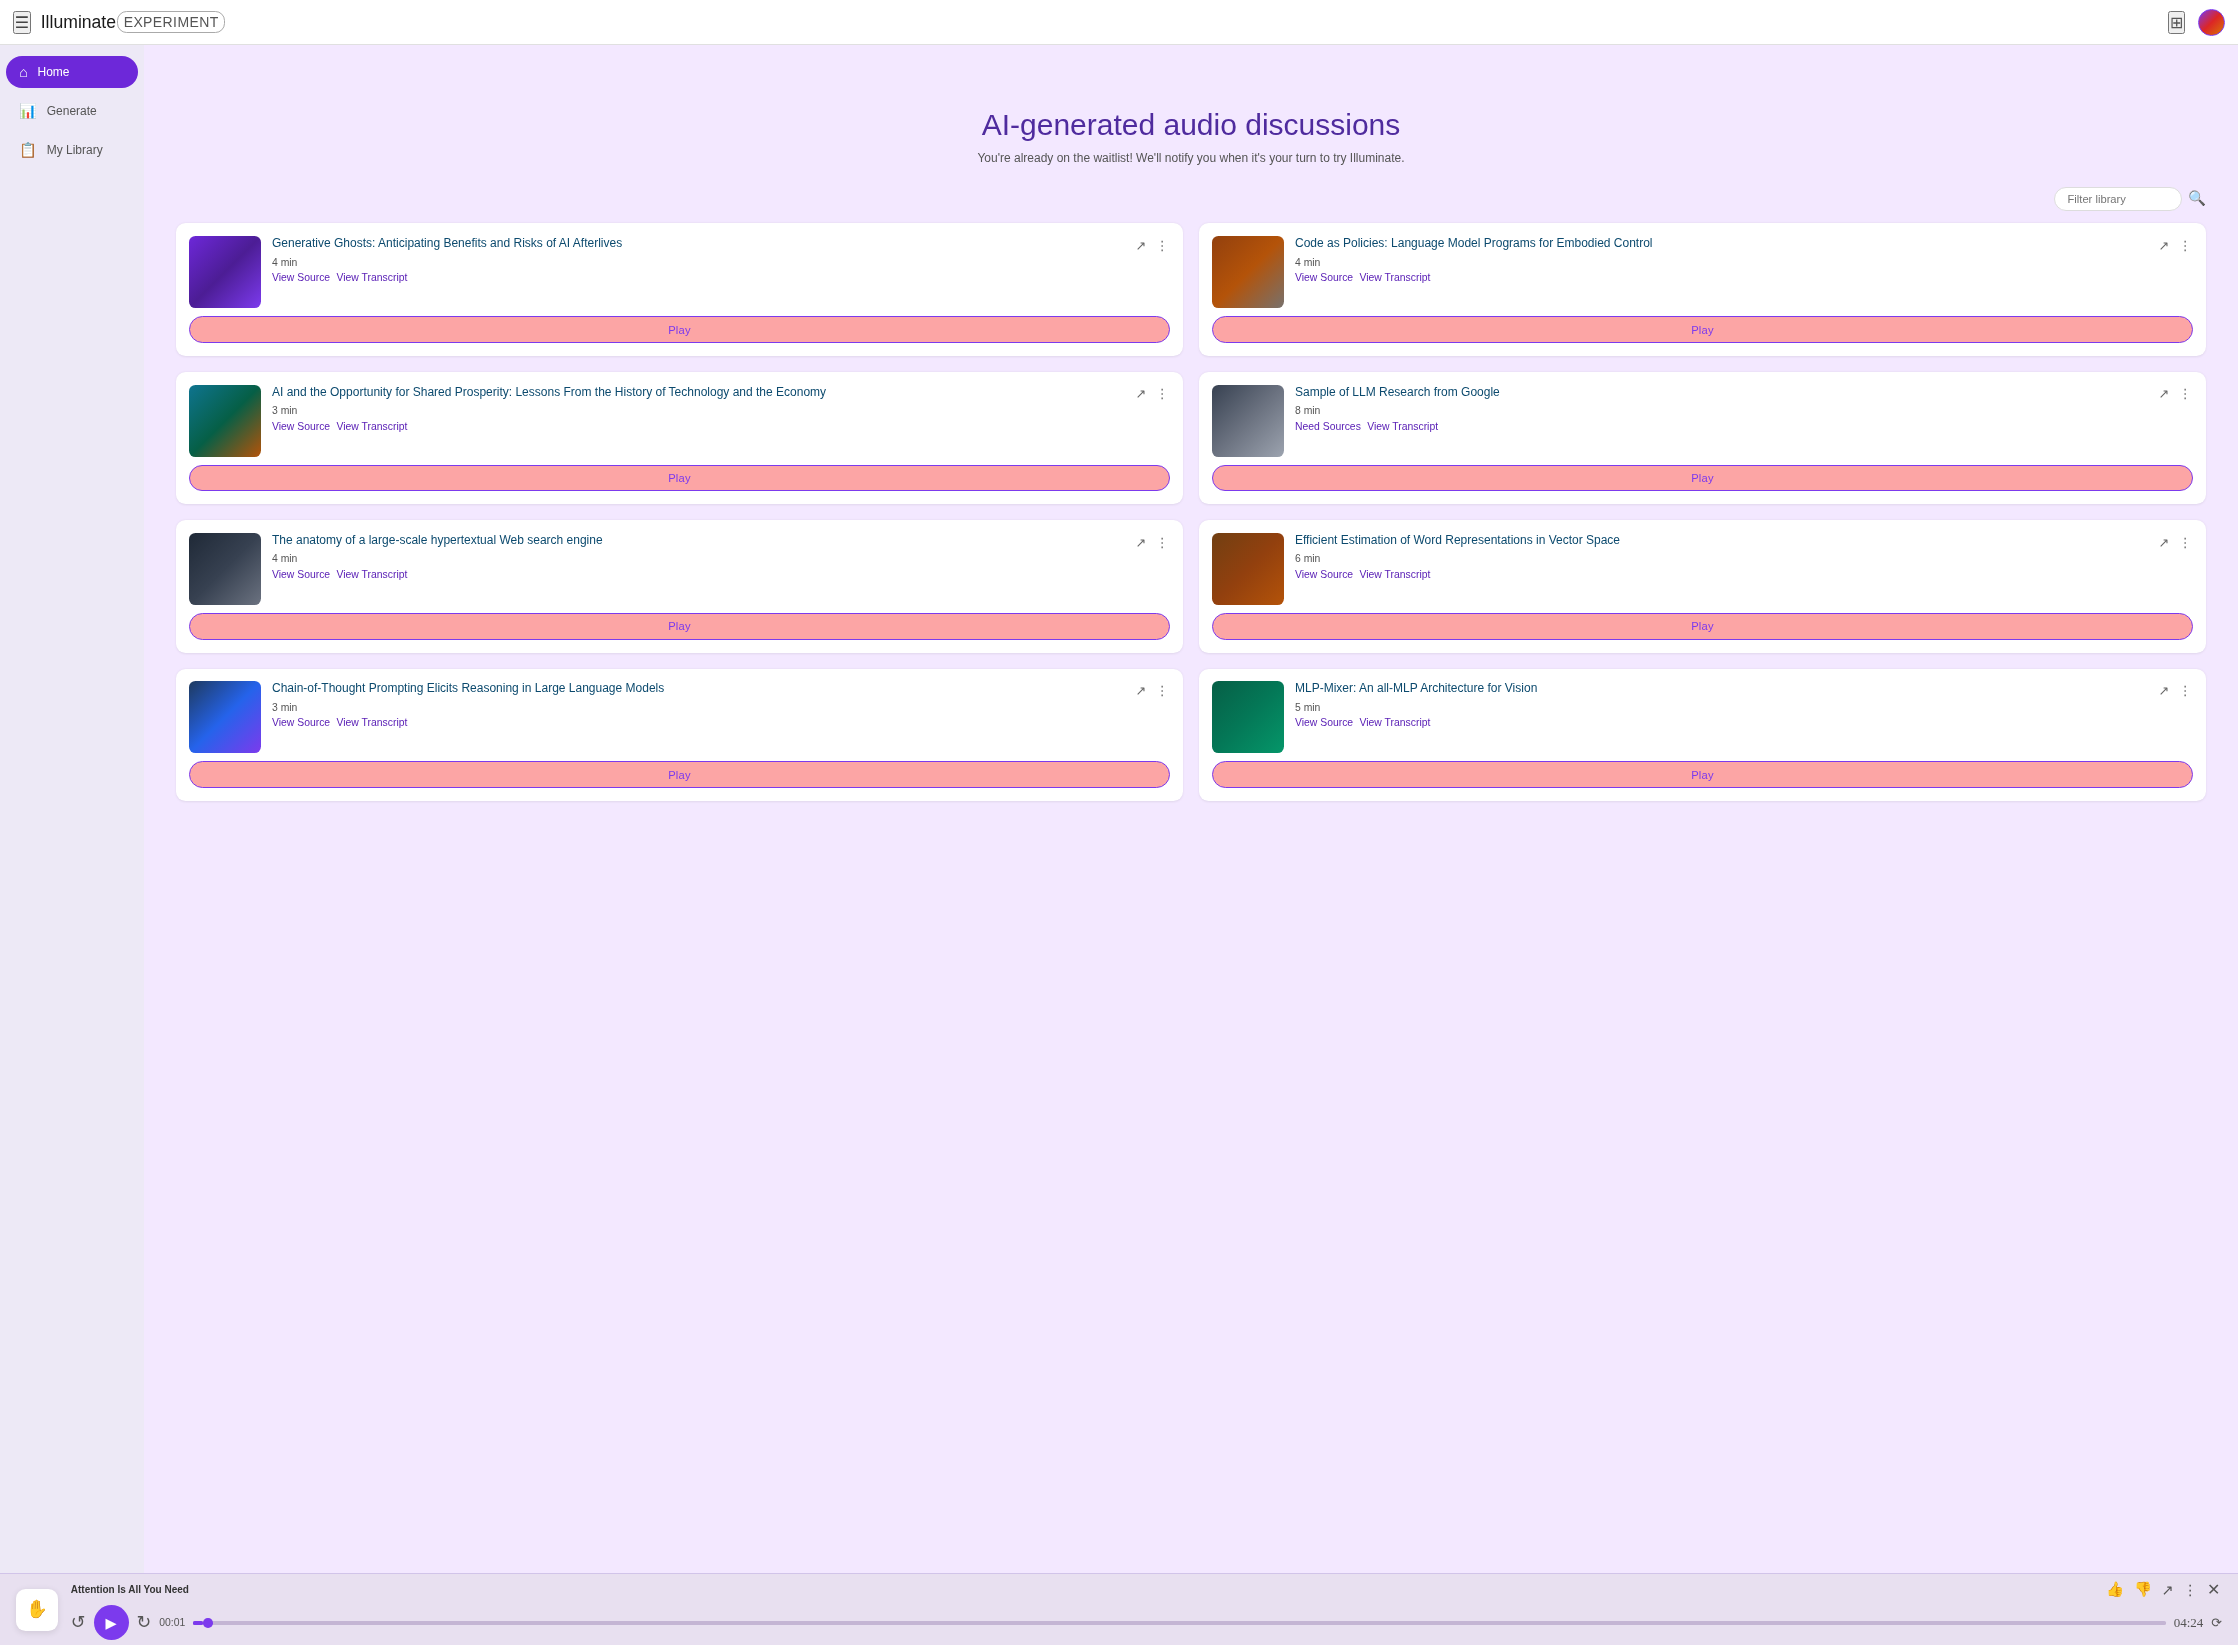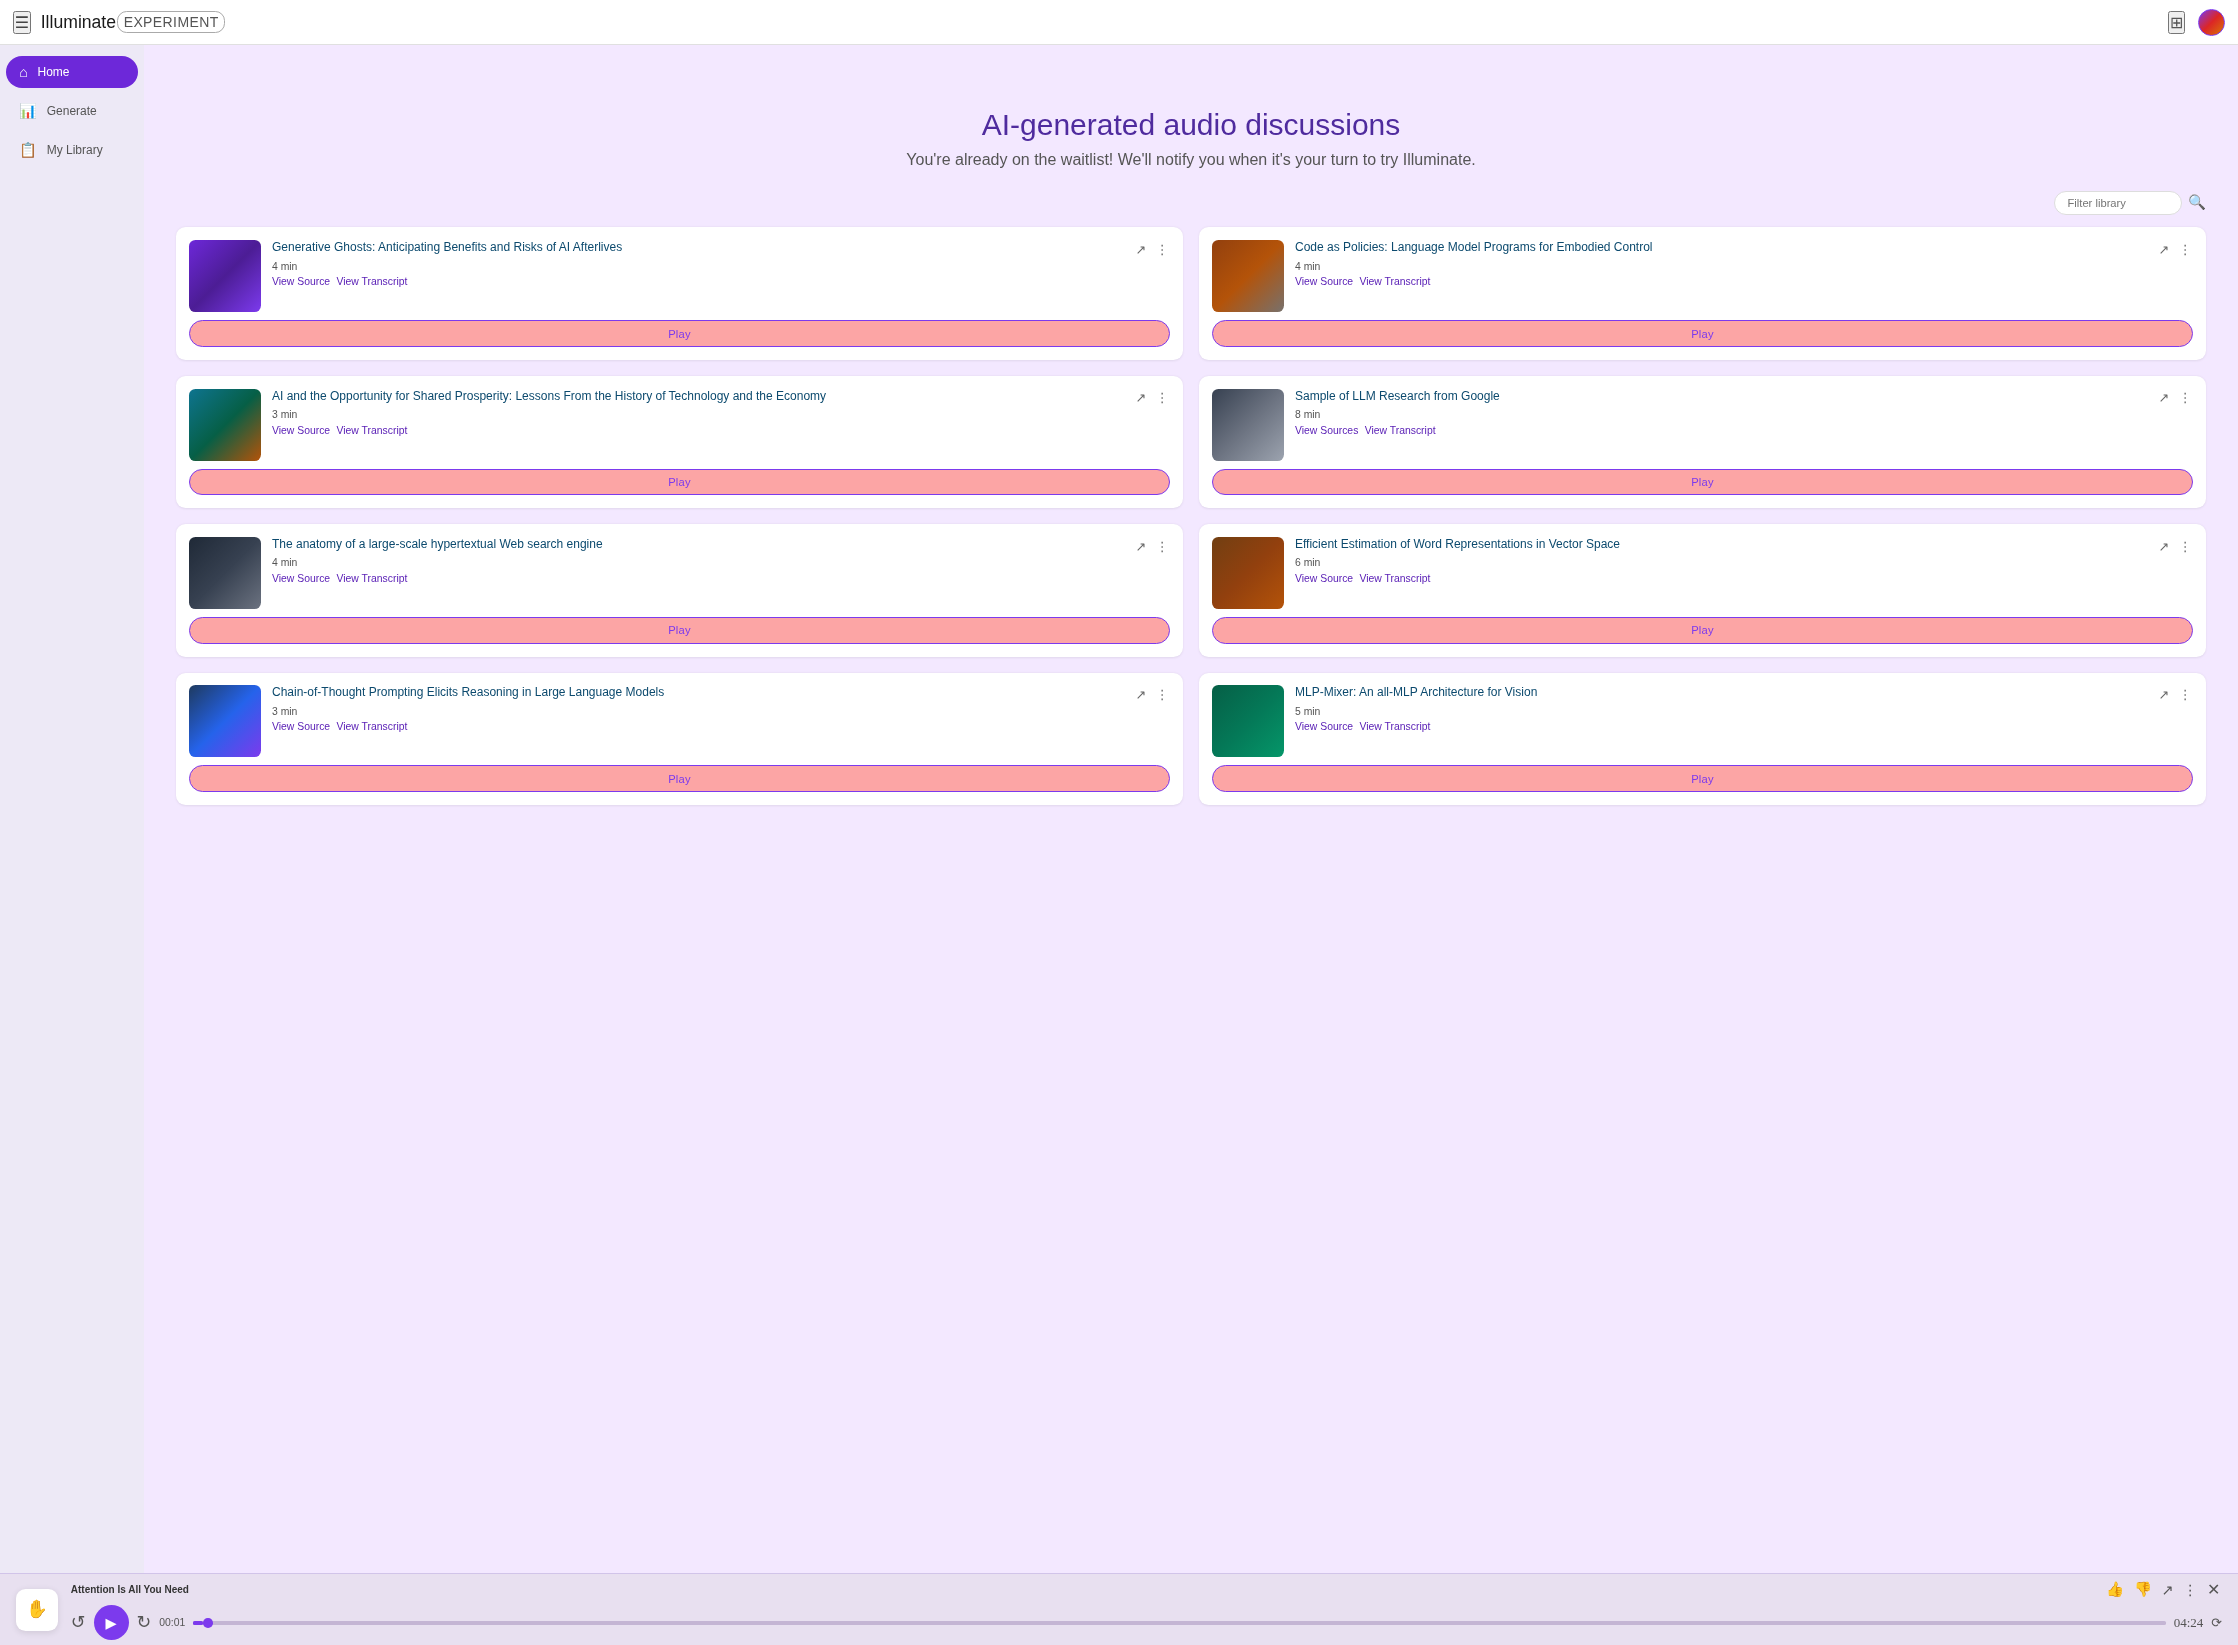--- a/index.html
+++ b/index.html
@@ -129,21 +129,21 @@
       margin-bottom: 22.4px;
     }
     .hero-title {
       font-size: 30px;
       font-weight: 500;
       color: #4f2b9e;
       line-height: 1.2;
       margin-bottom: 8px;
     }
     .hero-subtitle {
-      font-size: 16px;
+      font-size: 12px;
       color: #555;
     }
 
     
     .filter-bar {
       display: flex;
       justify-content: flex-end;
       align-items: center;
       margin-bottom: 12.8px;
       gap: 6.4px;
@@ -505,21 +505,21 @@
         <button class="play-btn">Play</button>
       </div>
 
       <div class="card">
         <div class="card-top">
           <div class="card-thumbnail thumb-4"></div>
           <div class="card-info">
             <div class="card-title">Sample of LLM Research from Google</div>
             <div class="card-duration">8 min</div>
             <div class="card-links">
-              <a class="card-link">View Sources</a>
+              <a class="card-link">Need Sources</a>
               <a class="card-link">View Transcript</a>
             </div>
           </div>
           <div class="card-actions">
             <button class="icon-btn">↗</button>
             <button class="icon-btn">⋮</button>
           </div>
         </div>
         <button class="play-btn">Play</button>
       </div>

